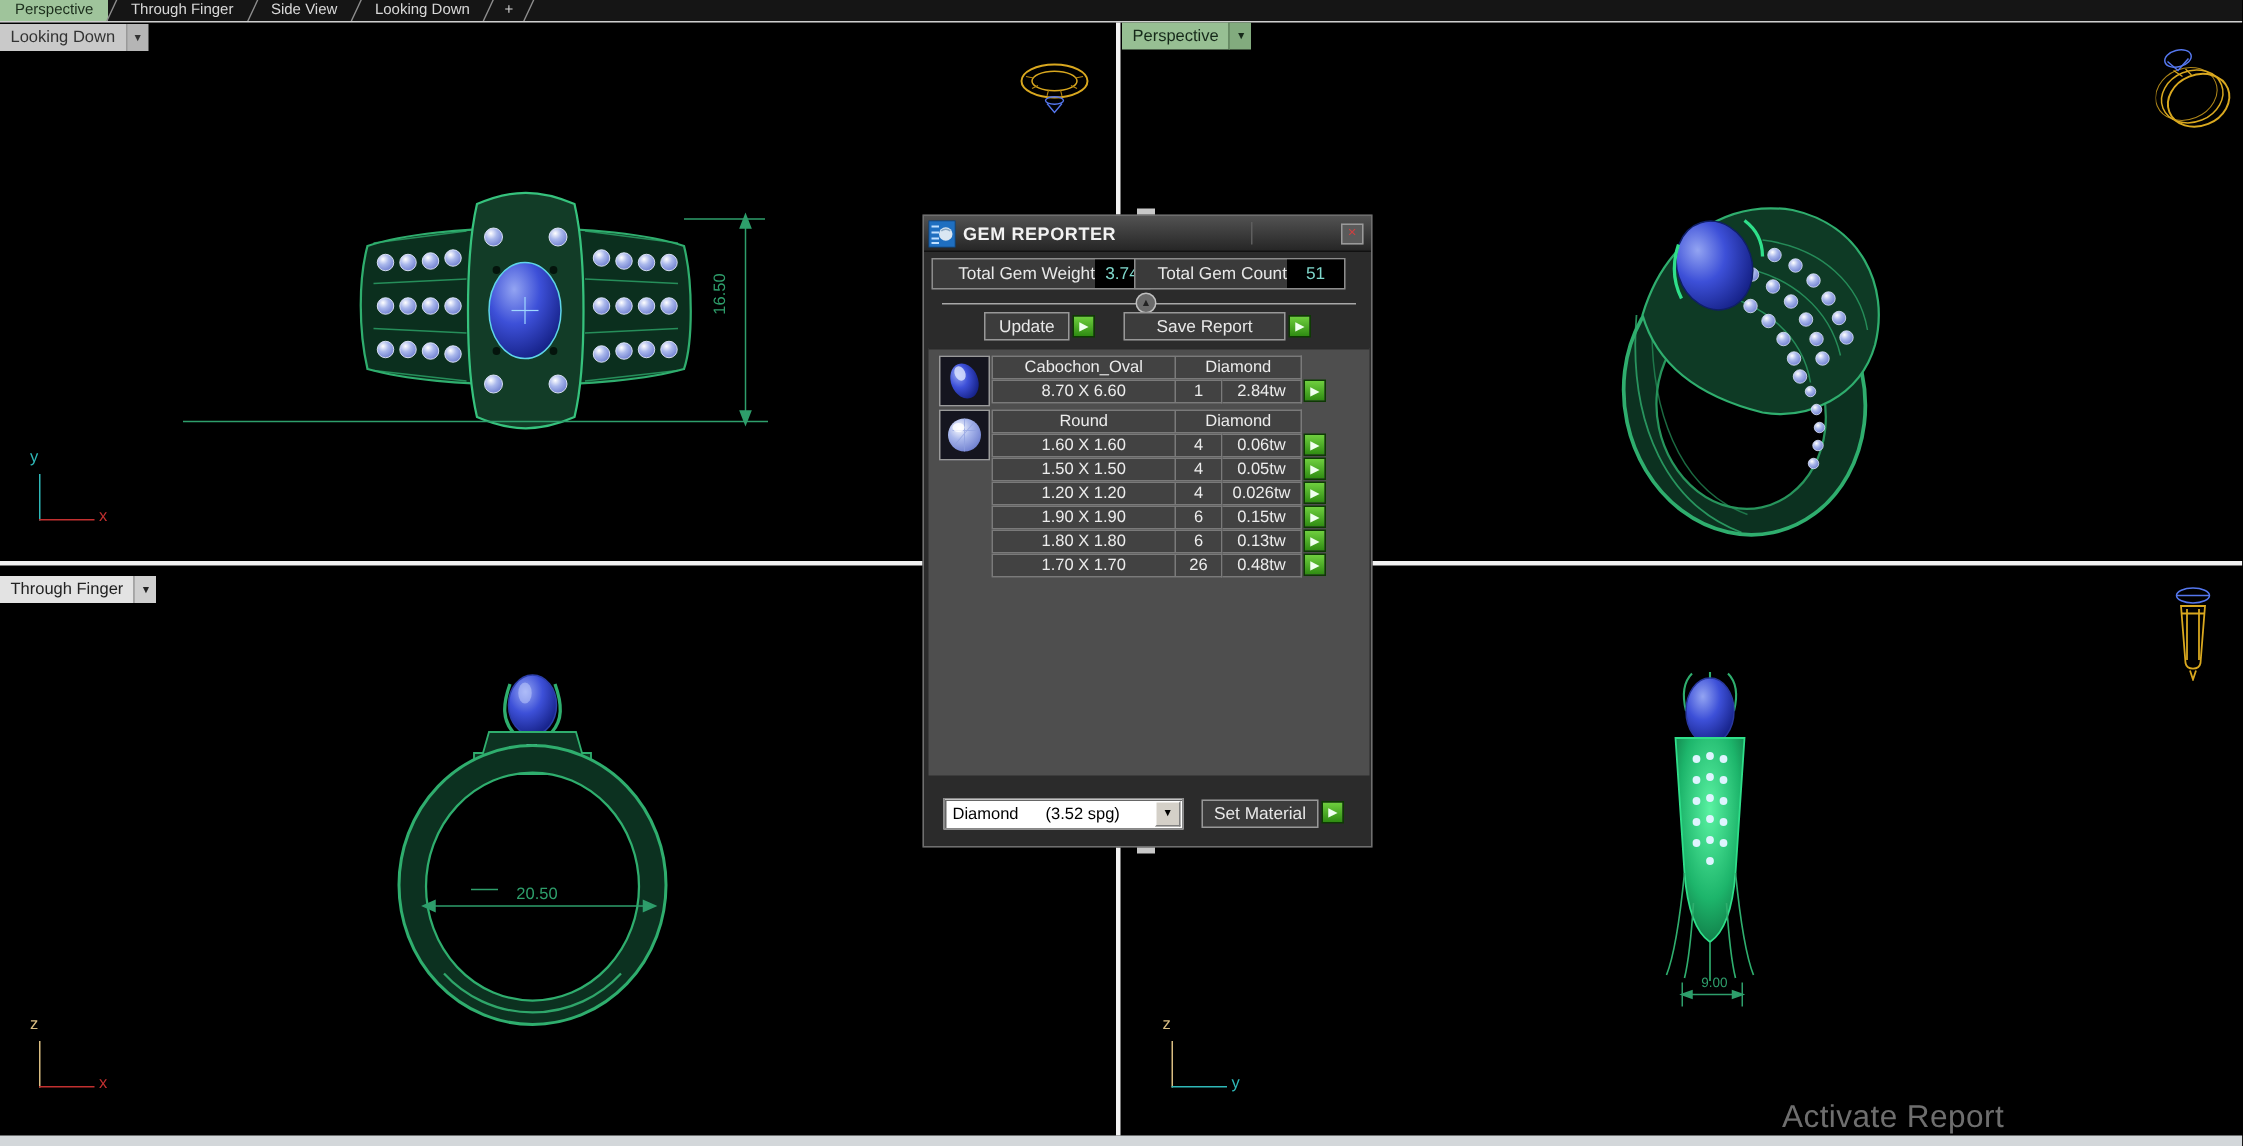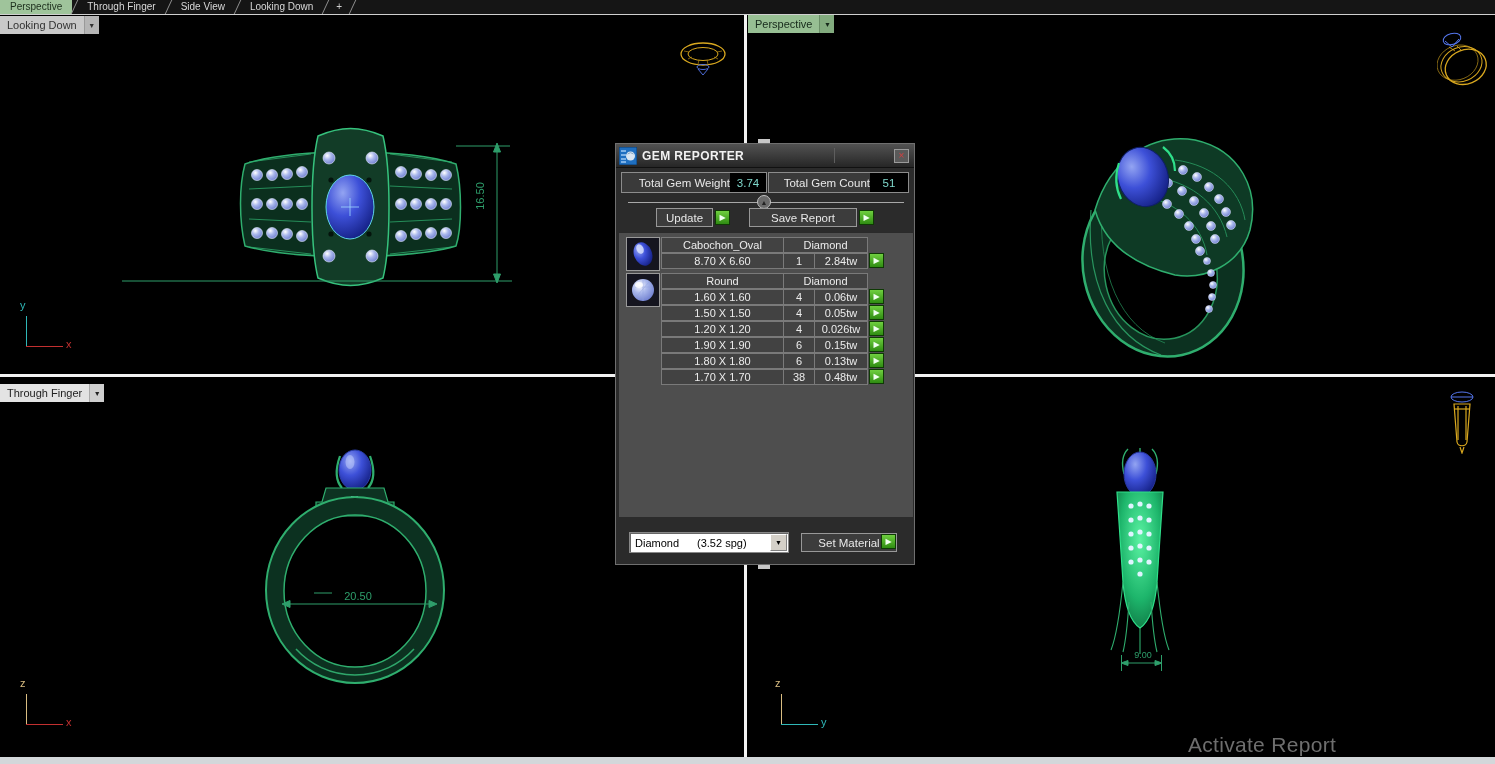--- a/index.html
+++ b/index.html
@@ -416,21 +416,21 @@
       </svg>
       <span class="titletext">GEM REPORTER</span>
       <span class="titlediv"></span>
       <span class="closebtn">×</span>
     </div>
 
     <div class="stat" style="left:5px;width:146px">
       <span class="lbl">Total Gem Weight</span>
       <span class="val" style="width:36px">3.74</span>
     </div>
-    <div class="stat" style="left:152px;width:141px">
+    <div class="stat" style="left:140px;width:141px">
       <span class="lbl">Total Gem Count</span>
       <span class="val" style="width:38px">51</span>
     </div>
 
     <div class="rollup-line"></div>
     <div class="rollup-knob">▲</div>
 
     <div class="dlgbtn" style="left:40px;top:64px;width:57px">Update</div>
     <div class="greenarrow" style="left:99px;top:66px">▶</div>
     <div class="dlgbtn" style="left:133px;top:64px;width:108px">Save Report</div>
@@ -491,28 +491,28 @@
         <div class="rowarrow">▶</div>
       </div>
       <div class="grow" style="top:120px">
         <div class="gcell first c-size">1.80 X 1.80</div>
         <div class="gcell c-cnt">6</div>
         <div class="gcell c-wt">0.13tw</div>
         <div class="rowarrow">▶</div>
       </div>
       <div class="grow" style="top:136px">
         <div class="gcell first c-size">1.70 X 1.70</div>
-        <div class="gcell c-cnt">38</div>
+        <div class="gcell c-cnt">26</div>
         <div class="gcell c-wt">0.48tw</div>
         <div class="rowarrow">▶</div>
       </div>
     </div>
 
     <div class="combobox">
       <span class="nm">Diamond</span>
       <span class="spg">(3.52 spg)</span>
       <span class="combo-arrow">▼</span>
     </div>
-    <div class="dlgbtn" style="left:185px;top:389px;width:96px">Set Material</div>
+    <div class="dlgbtn" style="left:185px;top:389px;width:78px">Set Material</div>
     <div class="greenarrow" style="left:265px;top:390px">▶</div>
   </div>
 
 </div>
 
 </body></html>

